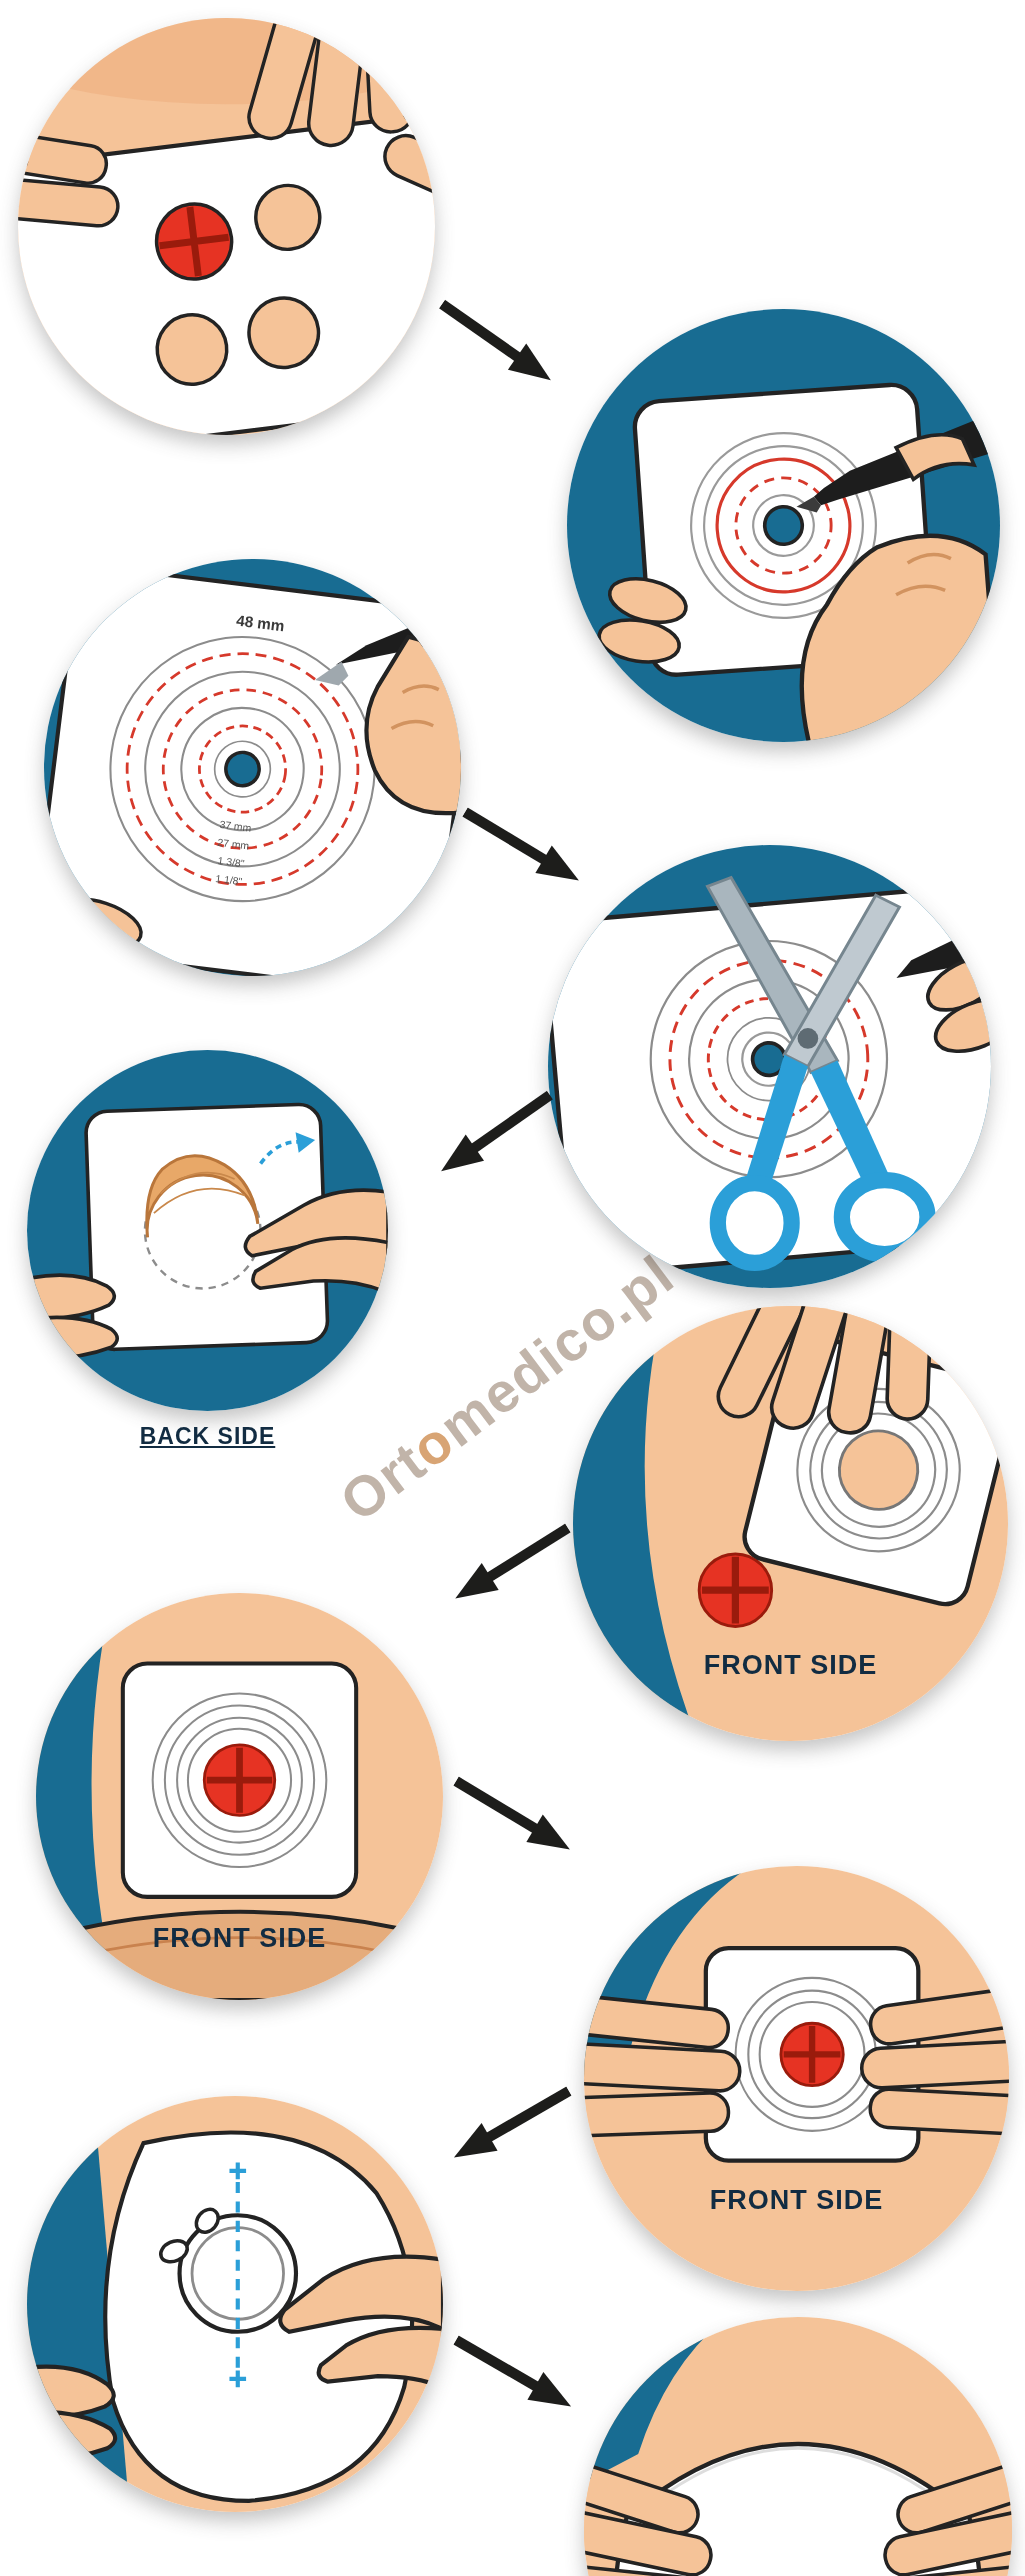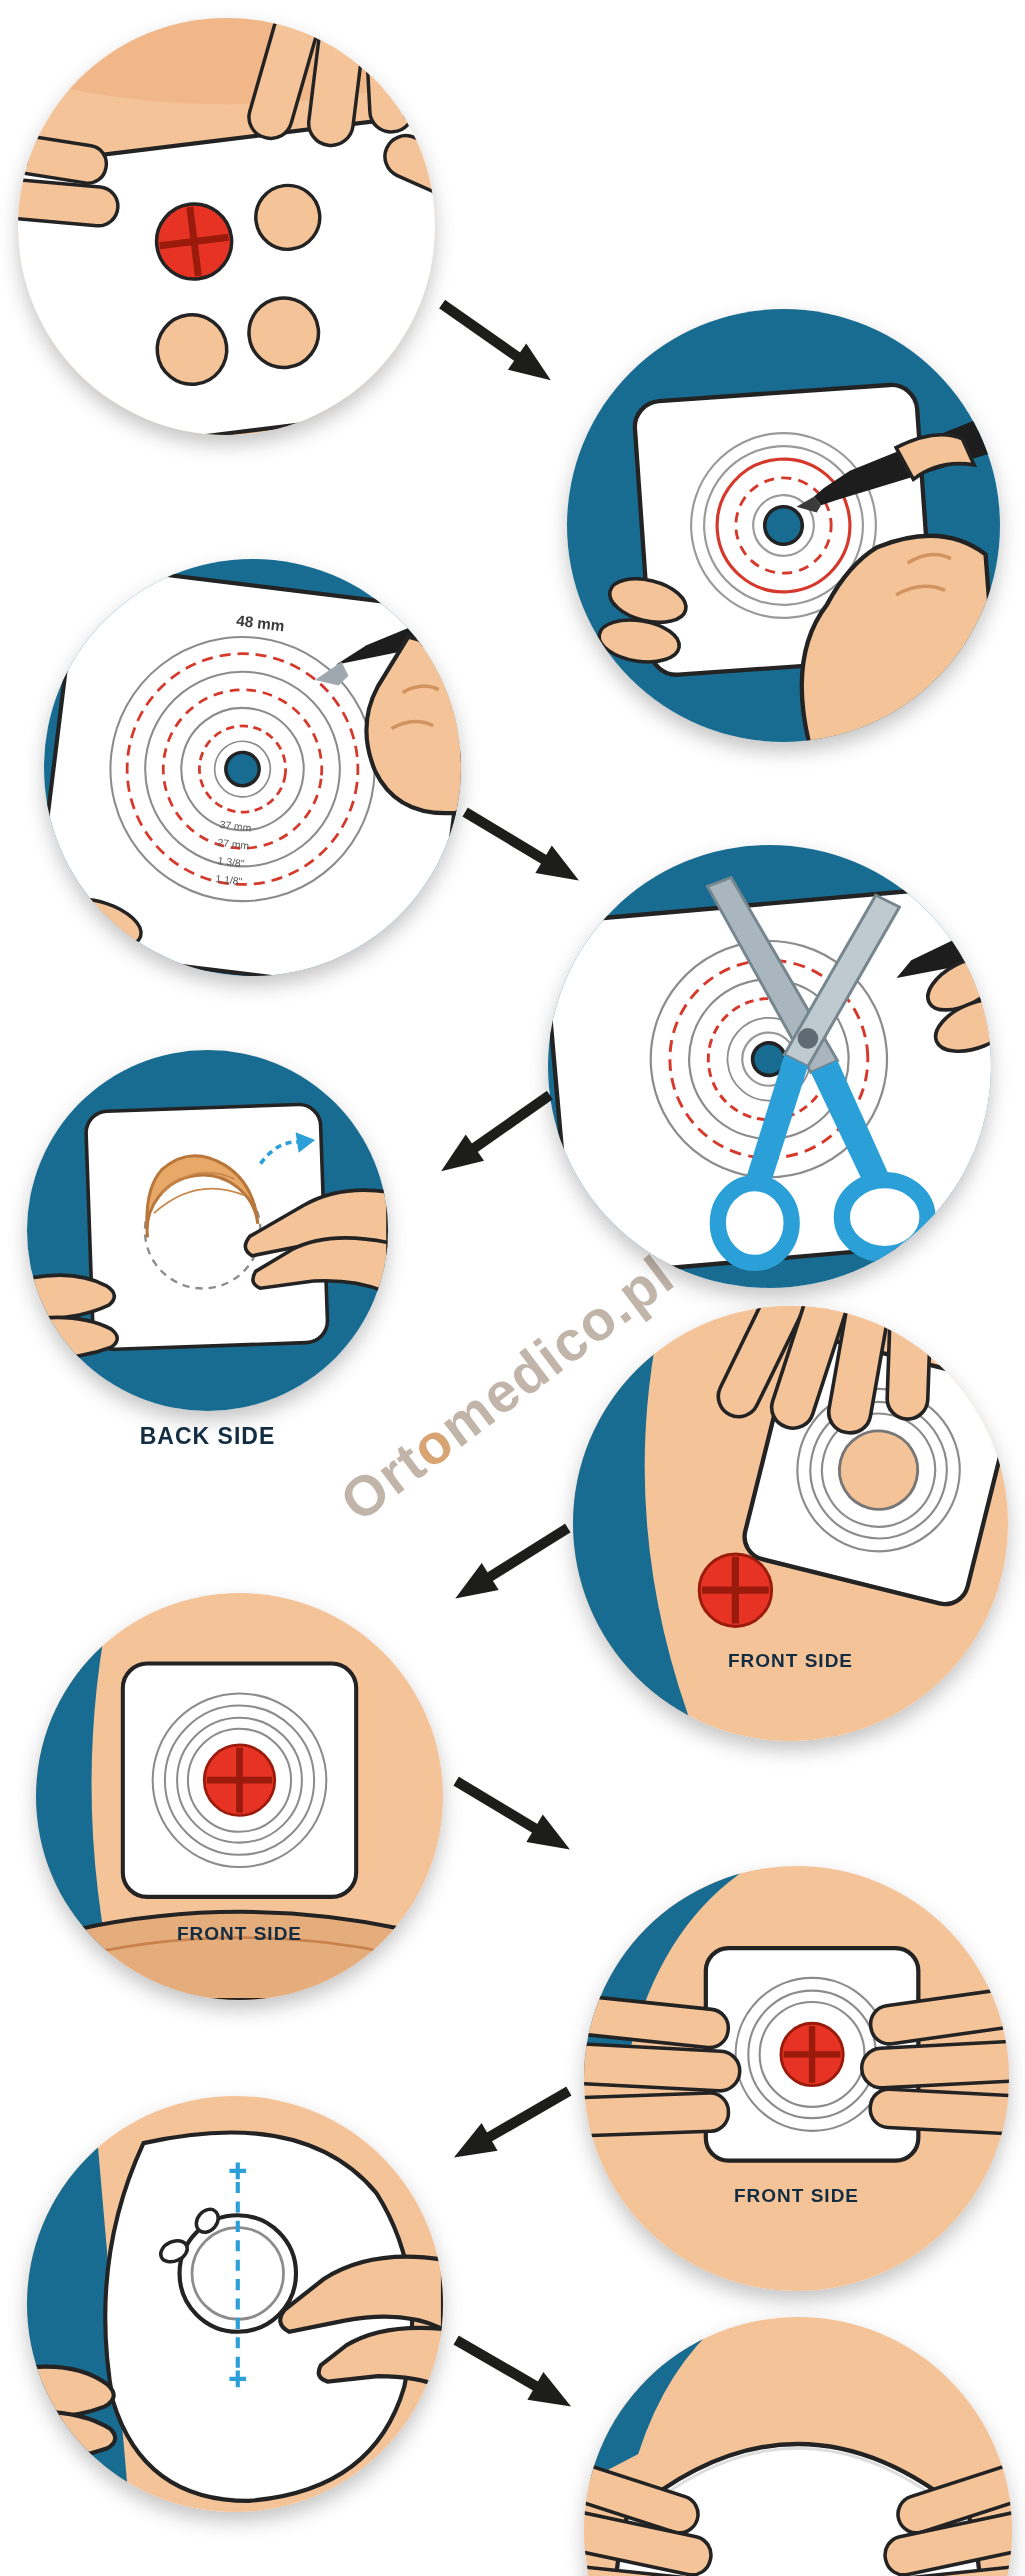--- a/index.html
+++ b/index.html
@@ -10,21 +10,21 @@
   }
   .page{position:relative;width:1026px;height:2777px;background:#ffffff;}
   .step-circle{
     position:absolute;border-radius:50%;overflow:hidden;
     box-shadow:0 9.3px 19.6px rgba(70,70,70,.32);
     background:#fff;
   }
   .step-circle svg{display:block;width:100%;height:100%;}
   .step-label-inside{
     position:absolute;left:0;width:100%;text-align:center;
-    font-size:19px;font-weight:700;letter-spacing:1px;color:#122C42;z-index:6;
+    font-size:27px;font-weight:700;letter-spacing:1px;color:#122C42;z-index:6;
   }
   .step-label-below{
     position:absolute;text-align:center;
     font-size:23px;font-weight:700;letter-spacing:1px;color:#122C42;z-index:6;
   }
   .arrow{
     position:absolute;width:134px;height:36px;
     transform-origin:left center;z-index:4;
   }
   .watermark{
@@ -201,21 +201,21 @@
       <g>
         <path d="M300,118 q-40,-6 -70,11 l-45,26 q-8,10 2,16 l50,-10 q40,-6 63,8 z" fill="#F5C398" stroke="#232323" stroke-width="3"></path>
         <path d="M300,160 q-50,-10 -80,6 l-30,18 q-6,10 4,14 l44,-6 q36,-2 62,10 z" fill="#F5C398" stroke="#232323" stroke-width="3"></path>
       </g>
       <g>
         <path d="M0,190 q40,-8 66,6 q12,8 2,16 q-30,14 -68,10 z" fill="#F5C398" stroke="#232323" stroke-width="3"></path>
         <path d="M0,224 q44,-6 70,8 q10,8 0,15 q-32,12 -70,8 z" fill="#F5C398" stroke="#232323" stroke-width="3"></path>
       </g>
     </svg>
   </div>
-  <div class="step-label-below" style="left:27px;top:1423px;width:361px;">BACK SIDE</div>
+  <div class="step-label-below" style="left:27px;top:1423px;width:361px;text-decoration:underline;">BACK SIDE</div>
 
   <div class="step-circle" style="left:573px;top:1306px;width:435px;height:435px;">
     <svg viewBox="0 0 300 300">
       <rect width="300" height="300" fill="#F5C398"></rect>
       <path d="M0,0 L62,0 Q28,150 86,300 L0,300 Z" fill="#186C92"></path>
       <circle cx="112" cy="196" r="25" fill="#E63323" stroke="#9A1B0C" stroke-width="2"></circle>
       <path d="M112,173 L112,219 M89,196 L135,196" stroke="#9A1B0C" stroke-width="5" fill="none"></path>
       <g transform="rotate(14 210 112)">
         <rect x="132" y="34" width="158" height="158" rx="16" fill="#FFFFFF" stroke="#232323" stroke-width="3"></rect>
         <g fill="none" stroke="#8C8C8C" stroke-width="1.5">

